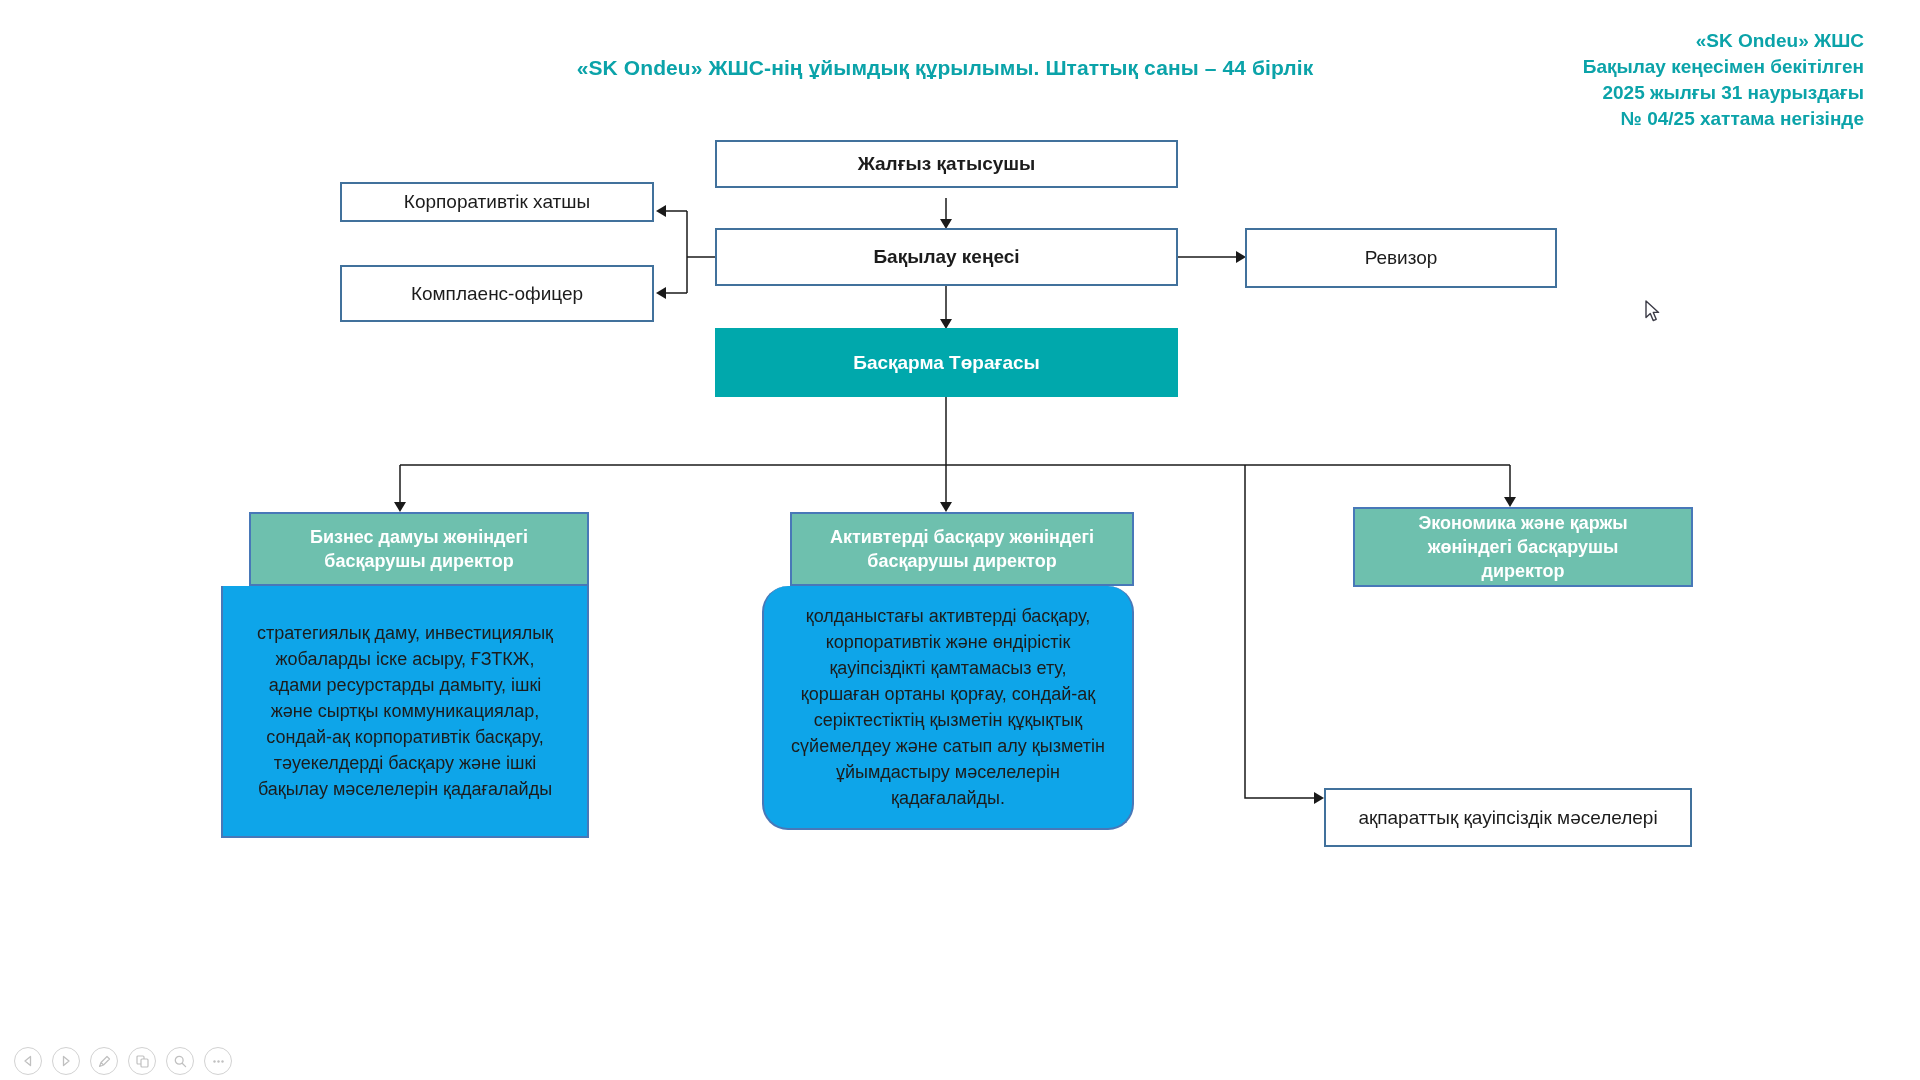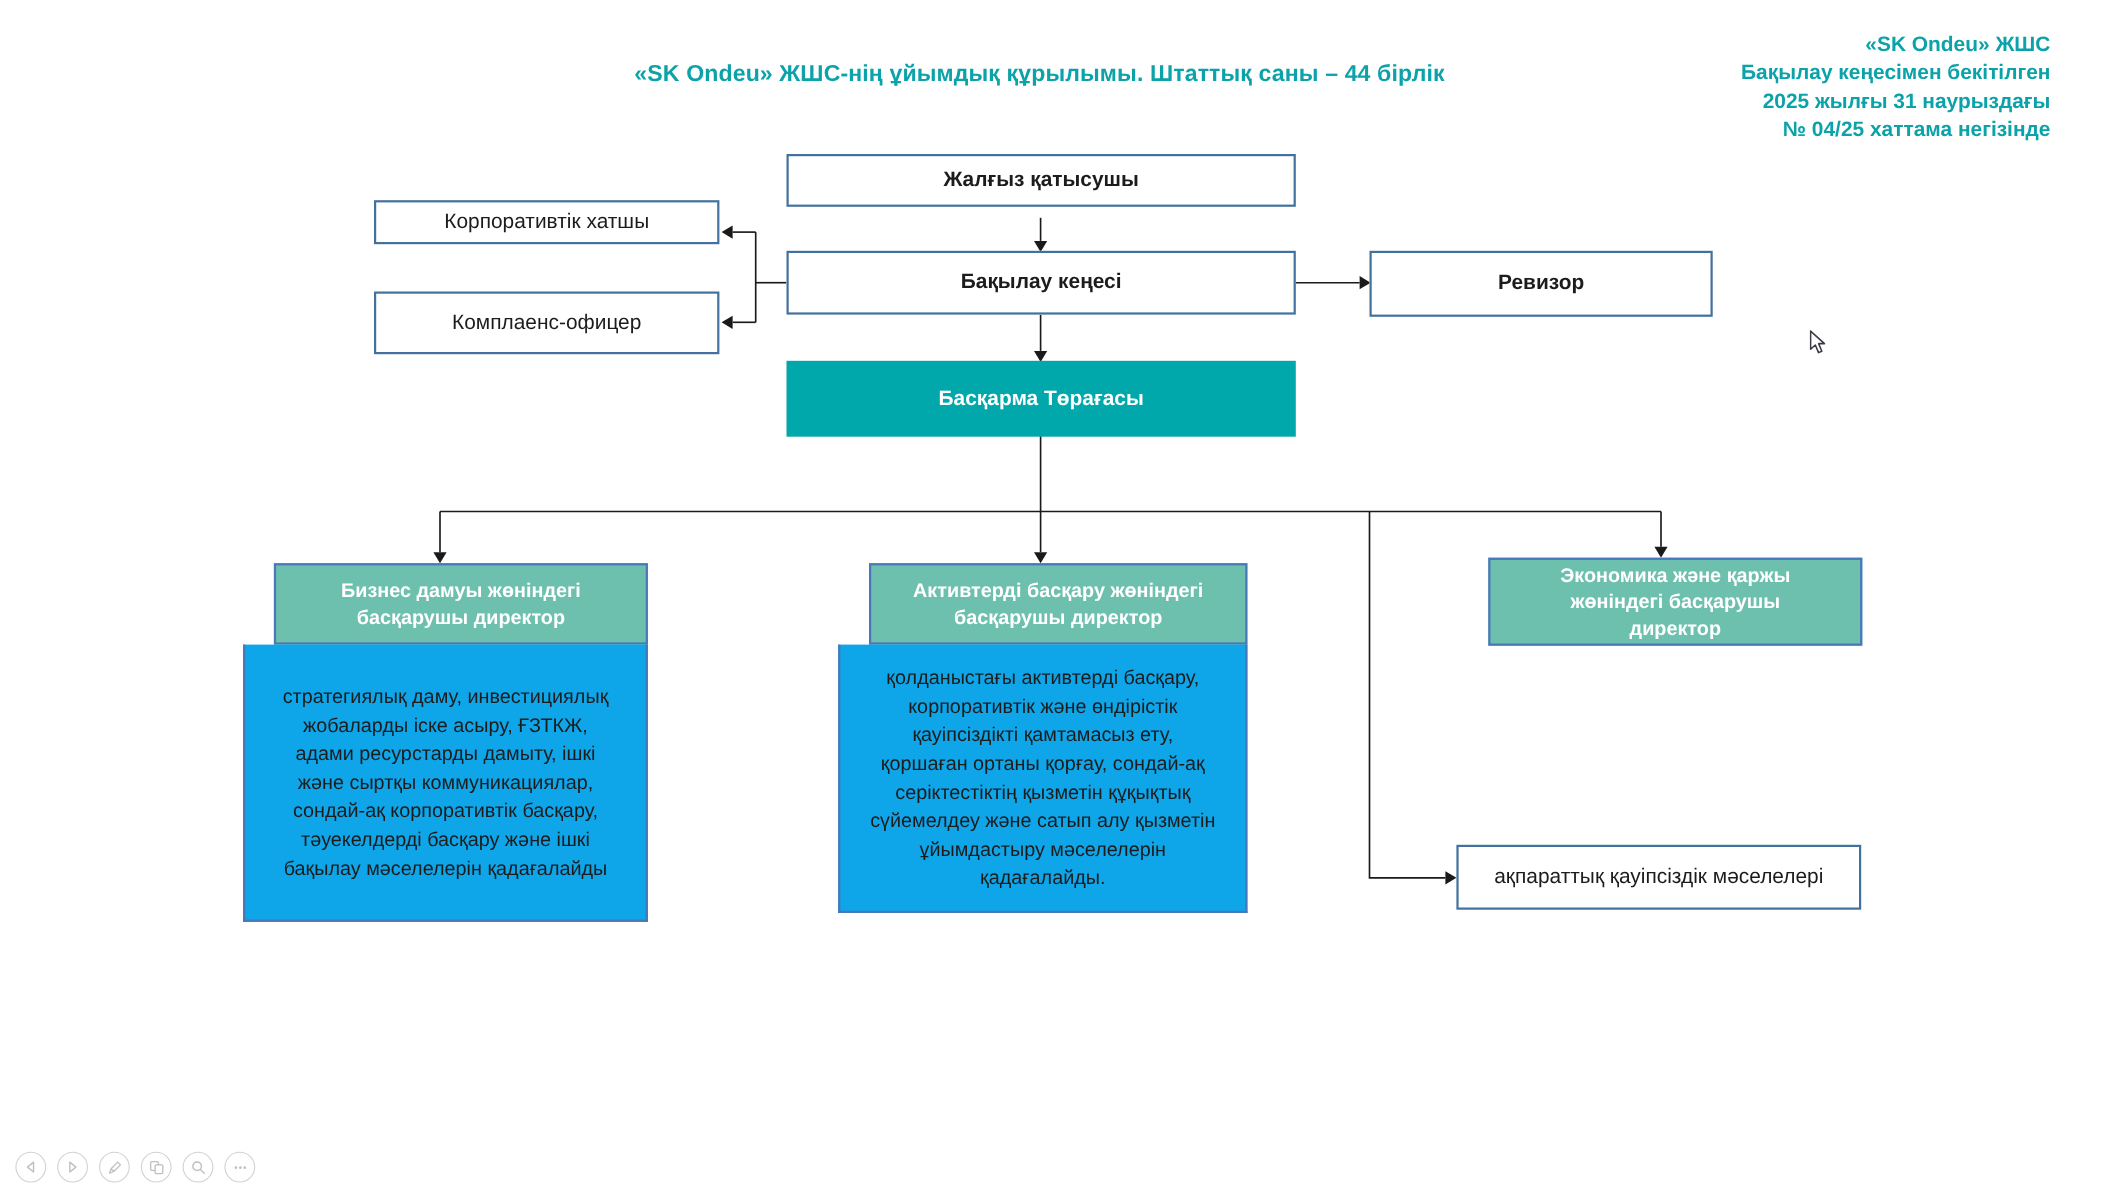--- a/index.html
+++ b/index.html
@@ -22,42 +22,42 @@
   .node{
     position:absolute;box-sizing:border-box;background:#fff;
     border:2px solid #41719c;display:flex;align-items:center;justify-content:center;
     text-align:center;font-size:19px;padding:2px 8px;
   }
   .node.bold{font-weight:bold;}
   .node-jalgyz{left:715px;top:140px;width:463px;height:48px;}
   .node-baqylau{left:715px;top:228px;width:463px;height:58px;}
   .node-korp{left:340px;top:182px;width:314px;height:40px;}
   .node-kompl{left:340px;top:265px;width:314px;height:57px;}
-  .node-revizor{left:1245px;top:228px;width:312px;height:60px;font-weight:bold;}
+  .node-revizor{left:1245px;top:228px;width:312px;height:60px;}
   .node-basqarma{
     left:715px;top:328px;width:463px;height:69px;background:#00a8ac;border:none;
     color:#ffffff;font-weight:bold;
   }
-  .node-info{left:1324px;top:768px;width:368px;height:59px;}
+  .node-info{left:1324px;top:788px;width:368px;height:59px;}
   
   .director{position:absolute;box-sizing:border-box;}
   .director .hd{
     box-sizing:border-box;border:2px solid #4878b8;background:#6ec0ae;color:#fff;
     font-weight:bold;font-size:18px;line-height:24px;display:flex;align-items:center;
     justify-content:center;text-align:center;padding:4px 30px;margin-left:28px;
   }
   .director .bd{
     box-sizing:border-box;border:2px solid #4878b8;border-top:none;background:#0ea5e9;
     font-size:18px;line-height:26px;display:flex;align-items:center;justify-content:center;
     text-align:center;padding:6px 26px;color:#1c1c1c;
   }
   .dir-1{left:221px;top:512px;width:368px;}
   .dir-1 .hd{height:74px;} .dir-1 .bd{height:252px;}
   .dir-2{left:762px;top:512px;width:372px;}
-  .dir-2 .hd{height:74px;} .dir-2 .bd{height:244px;}
+  .dir-2 .hd{height:74px;} .dir-2 .bd{height:244px;border-radius:26px;}
   .dir-3{left:1325px;top:507px;width:368px;}
   .dir-3 .hd{height:80px;} .dir-3 .bd{height:155px;}
   
   .controls{
     position:absolute;left:14px;top:1047px;display:flex;gap:10px;
   }
   .ctl-btn{
     width:28px;height:28px;border-radius:50%;border:1.4px solid #d2d2d2;background:#fff;
     display:flex;align-items:center;justify-content:center;box-sizing:border-box;padding:0;
   }

